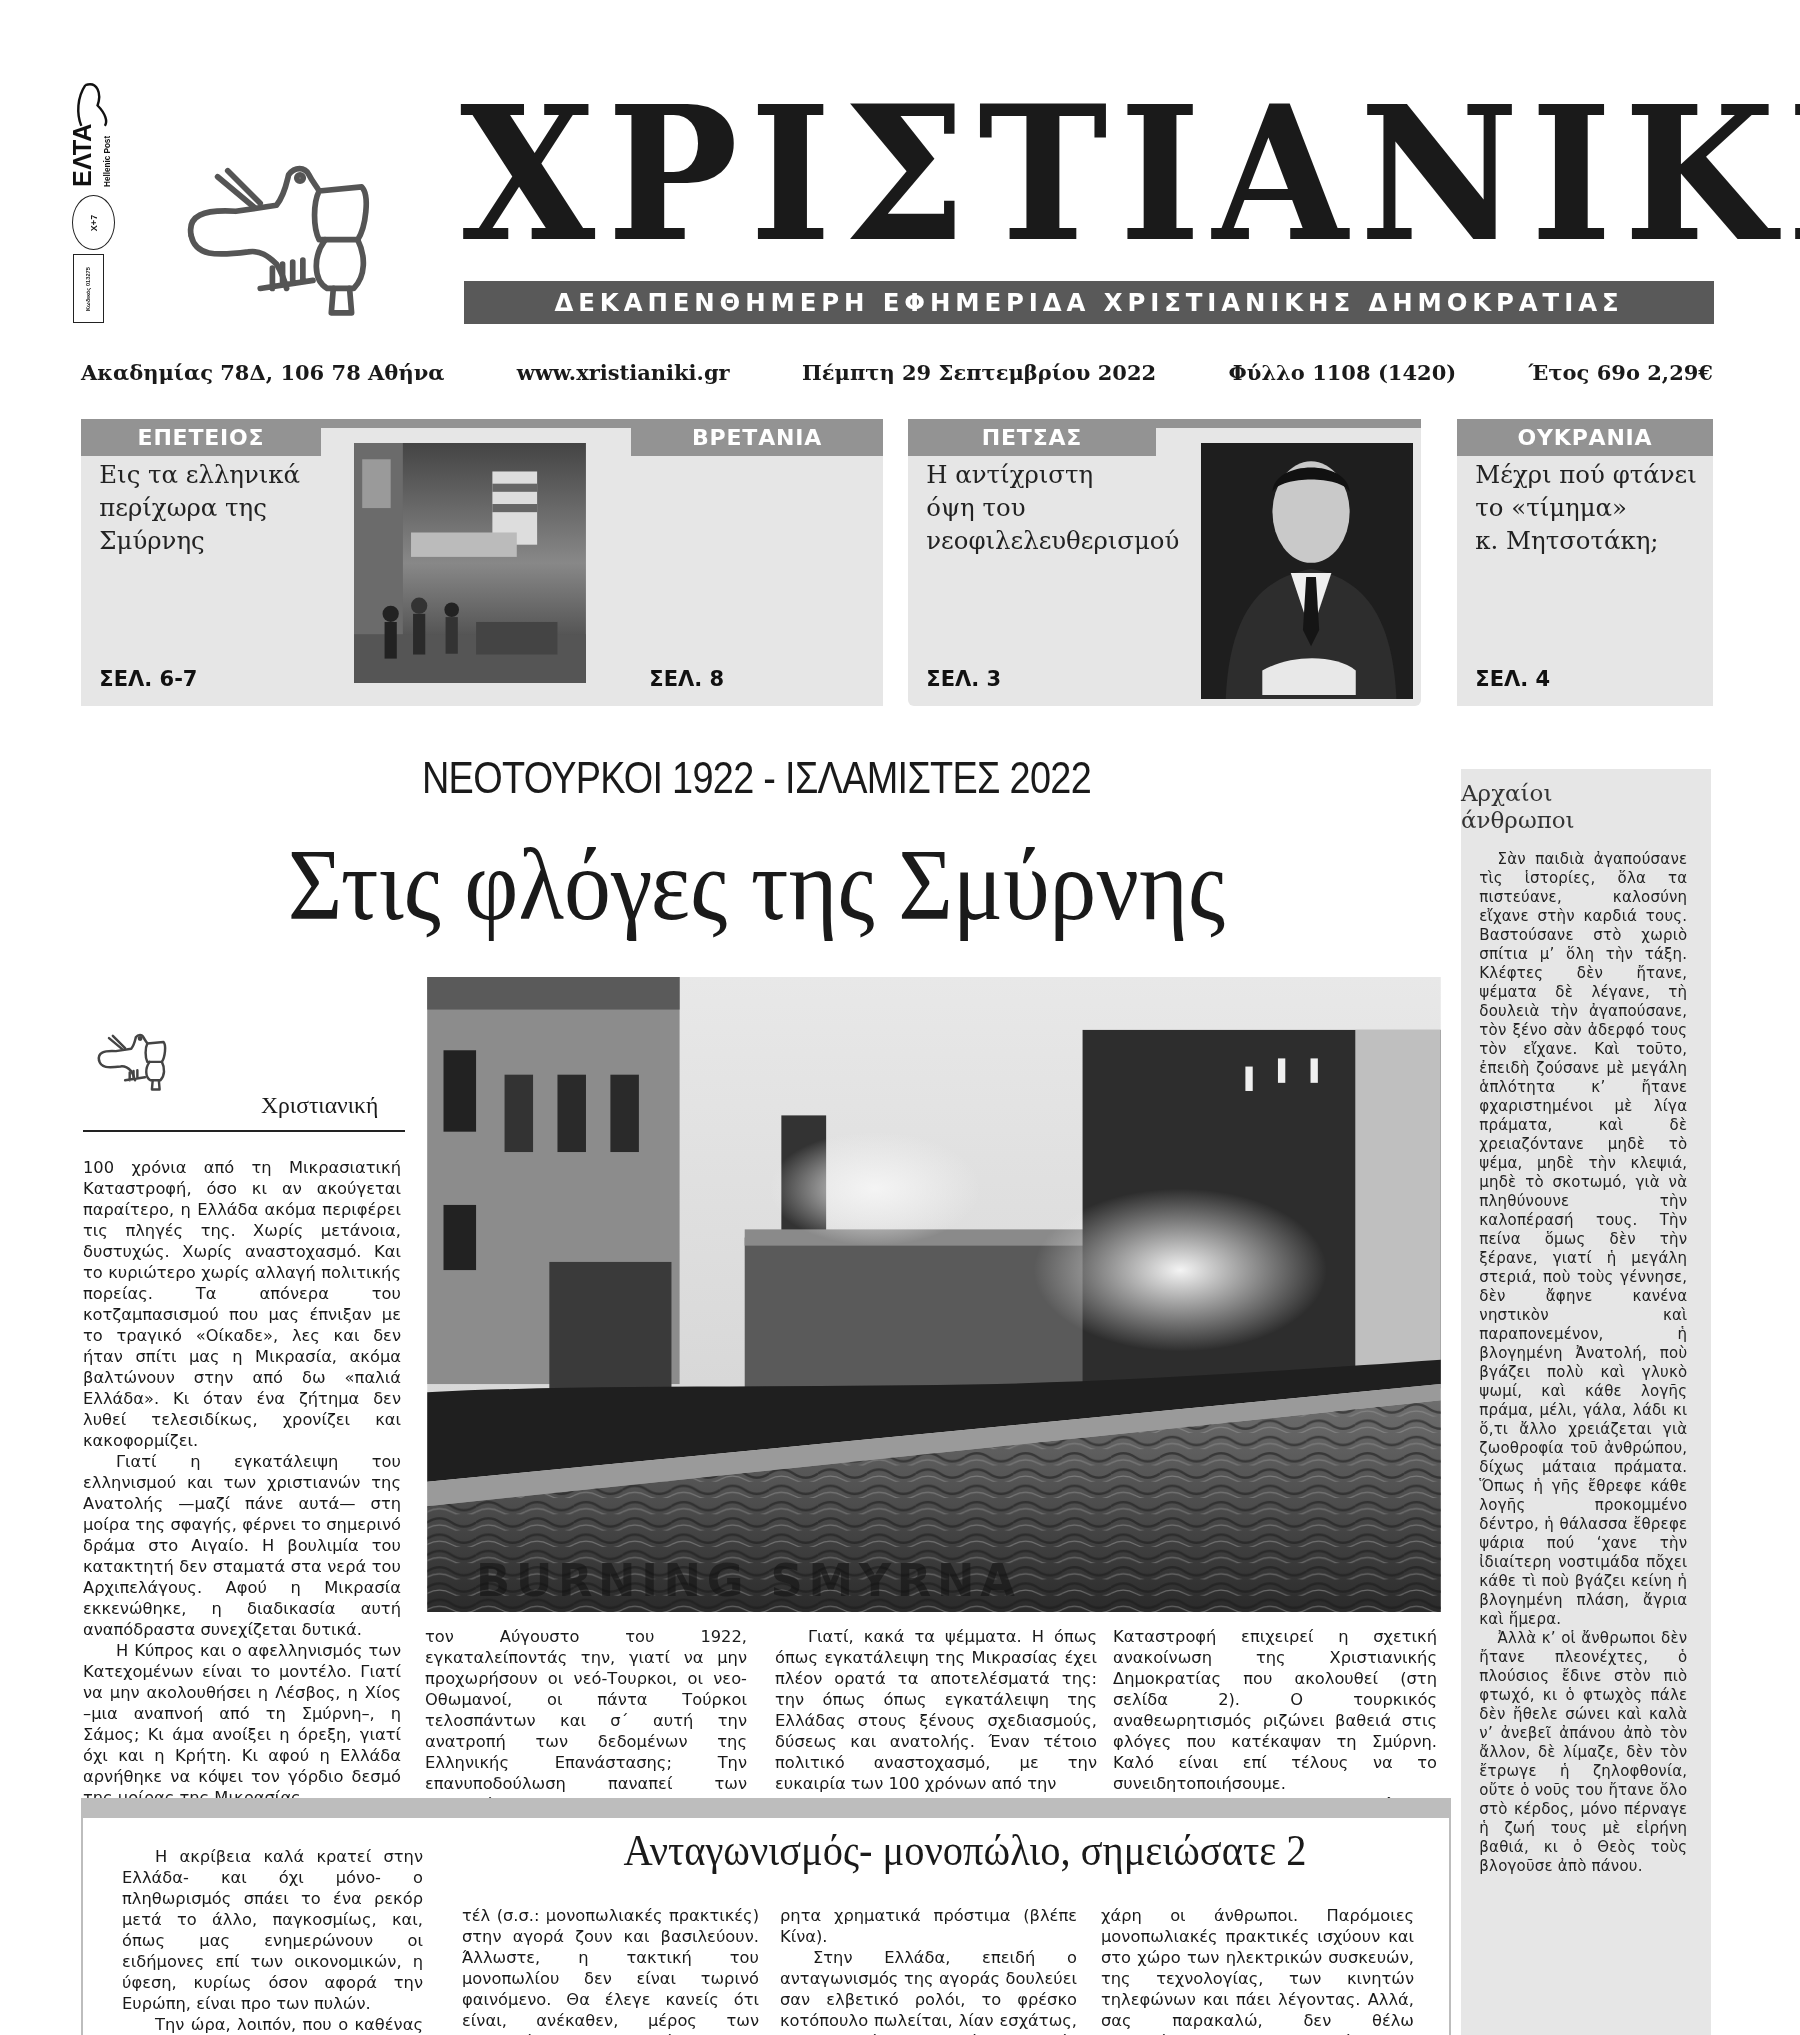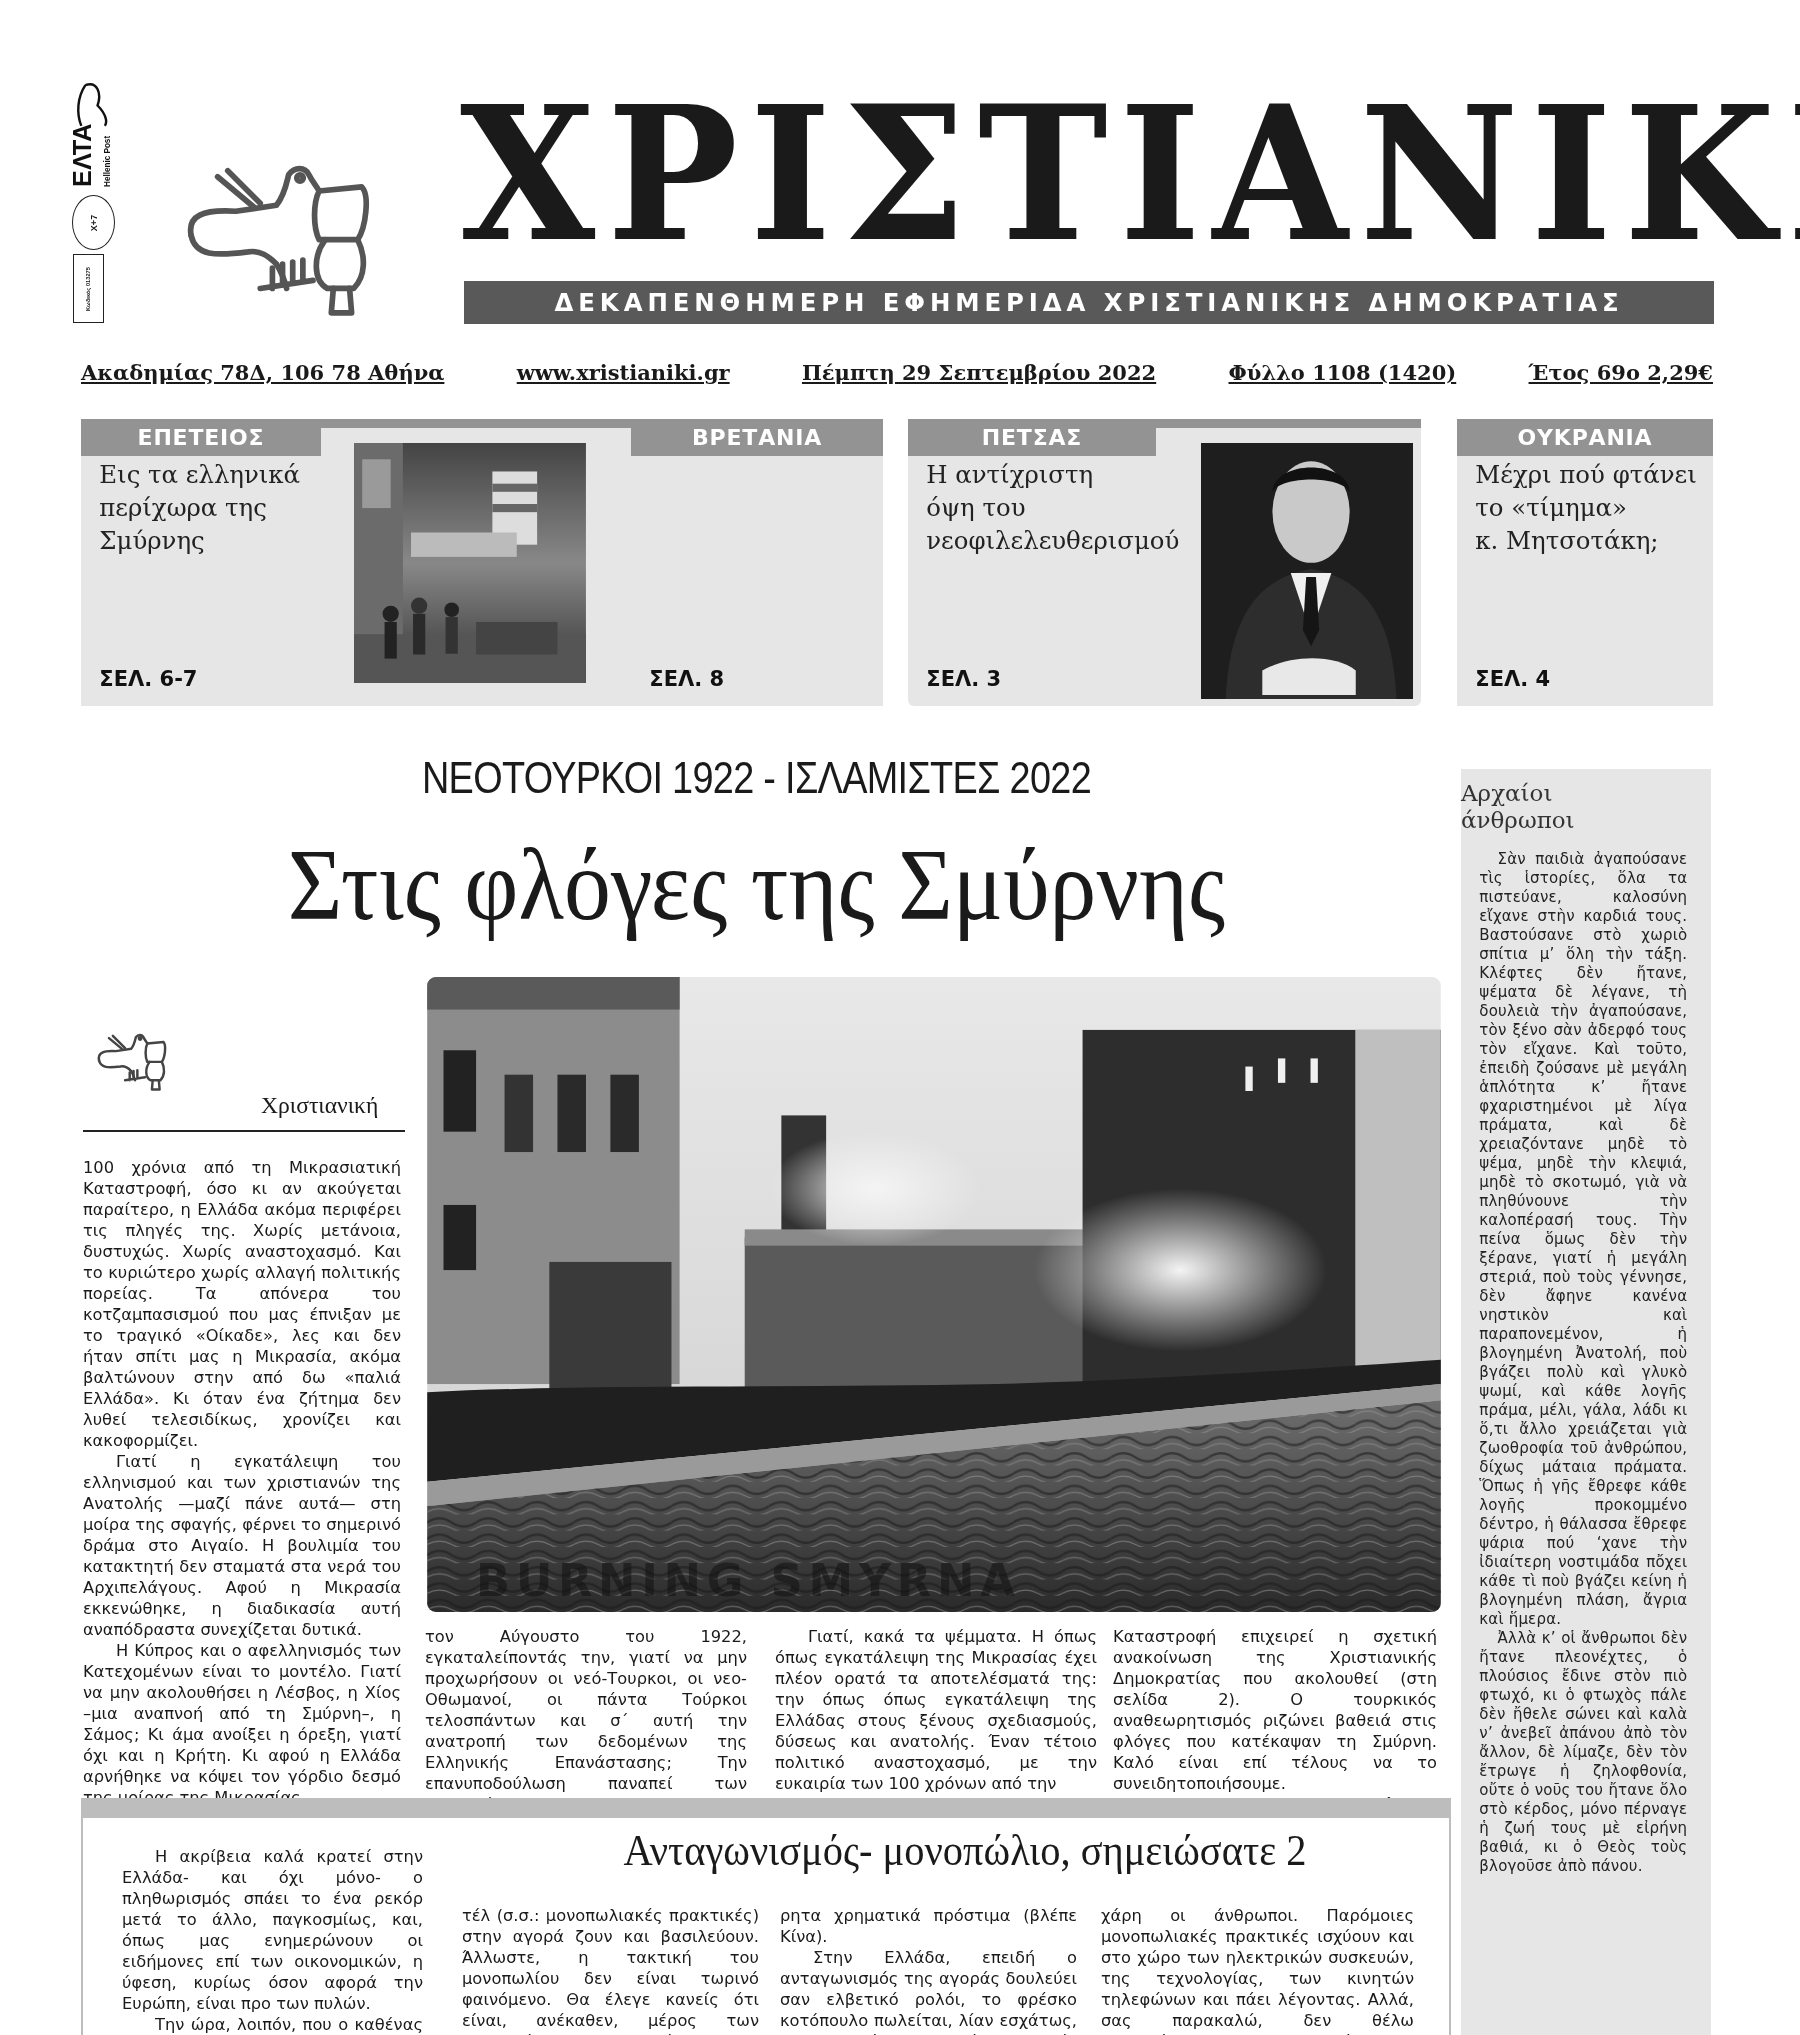--- a/index.html
+++ b/index.html
@@ -10,40 +10,40 @@
   .postal { left:69px; top:77px; width:49px; height:212px; }
   .postal .elta { position:absolute; left:0; top:0; width:49px; height:114px; }
   .postal .stamp { position:absolute; left:3.3px; top:118px; width:41px; height:53px; border:1.6px solid #222; border-radius:50%; }
   .postal .stamp span { position:absolute; left:50%; top:50%; transform:translate(-50%,-50%) rotate(-90deg); font:bold 9px "Liberation Sans", sans-serif; white-space:nowrap; }
   .postal .permit { position:absolute; left:4.1px; top:177px; width:28.5px; height:67px; border:1.6px solid #222; }
   .postal .permit span { position:absolute; left:50%; top:50%; transform:translate(-50%,-50%) rotate(-90deg); font:bold 5.7px "Liberation Sans", sans-serif; white-space:nowrap; }
   .logo { left:179px; top:134px; width:199px; height:183px; }
   .masthead-title { left:460px; top:77px; width:1246px; height:179px; font-family:"DejaVu Serif", serif; font-weight:bold; font-size:171px; line-height:179px; letter-spacing:11.4px; text-align:center; transform:scaleX(1.02) scaleY(1.08); transform-origin:left top; white-space:nowrap; }
   .tagline { left:464px; top:281px; width:1250px; height:43px; background:#595959; color:#fff; font-family:"DejaVu Sans", sans-serif; font-weight:bold; font-size:24.4px; line-height:43px; text-align:center; letter-spacing:4.9px; white-space:nowrap; }
 
-  .infobar { left:81px; top:356px; width:1632px; height:33px; display:flex; justify-content:space-between; align-items:center; font-family:"DejaVu Serif", serif; font-weight:bold; font-size:21px; white-space:nowrap;text-decoration:underline; }
+  .infobar { left:81px; top:356px; width:1632px; height:33px; display:flex; justify-content:space-between; align-items:center; font-family:"DejaVu Serif", serif; font-weight:bold; font-size:21px; white-space:nowrap; }
 
   
   .teaser { top:419px; height:287px; background:#e6e6e6; }
   .teaser .band { position:absolute; left:0; top:0; width:100%; height:9px; background:#939393; }
   .teaser .label { position:absolute; left:0; top:0; height:37px; background:#939393; color:#fff; font-family:"DejaVu Sans", sans-serif; font-weight:bold; font-size:22px; line-height:37px; text-align:center; letter-spacing:0.8px; }
   .teaser .title { position:absolute; left:18.3px; top:41px; font-family:"DejaVu Serif", serif; font-size:24.4px; line-height:33px; color:#222; }
   .teaser .page { position:absolute; left:18.3px; bottom:15.5px; font-family:"DejaVu Sans", sans-serif; font-weight:bold; font-size:21px; color:#111; }
   .teaser .photo { position:absolute; overflow:hidden; }
 
   
   .kicker { left:81px; top:751px; width:1351px; text-align:center; font-family:"Liberation Sans", sans-serif; font-size:44px; line-height:53px; letter-spacing:-0.8px; transform:scaleX(0.86); transform-origin:center top; white-space:nowrap; }
   .headline { left:81px; top:828px; width:1351px; text-align:center; font-family:"Liberation Serif", serif; font-size:102px; line-height:114px; transform:scaleX(0.92); transform-origin:center top; white-space:nowrap; }
 
   
   .sig-logo { left:85px; top:1022px; width:94px; height:69px; }
   .sig-name { left:261px; top:1091px; font-family:"Liberation Serif", serif; font-size:23.6px; line-height:28.5px; }
   .sig-rule { left:83px; top:1130px; width:322px; height:2.4px; background:#222; }
 
-  .main-photo { left:427px; top:977px; width:1014px; height:635px; overflow:hidden;border-radius:9px; }
+  .main-photo { left:427px; top:977px; width:1014px; height:635px; overflow:hidden; }
 
   
   .col { font-family:"DejaVu Sans", sans-serif; font-size:16.3px; line-height:21px; text-align:justify; color:#1a1a1a; }
   .col p { margin:0; text-indent:0; }
   .col p.ind { text-indent:33px; }
   .byline { text-align:right; font-weight:bold; font-family:"DejaVu Sans", sans-serif; }
 
   
   .sidebar { left:1461px; top:769px; width:250px; height:1367px; background:#e6e6e6; }
   .sidebar .stitle { position:absolute; left:0; top:11.4px; width:100%; font-family:"DejaVu Serif", serif; font-size:23px; line-height:27px; color:#333; }

